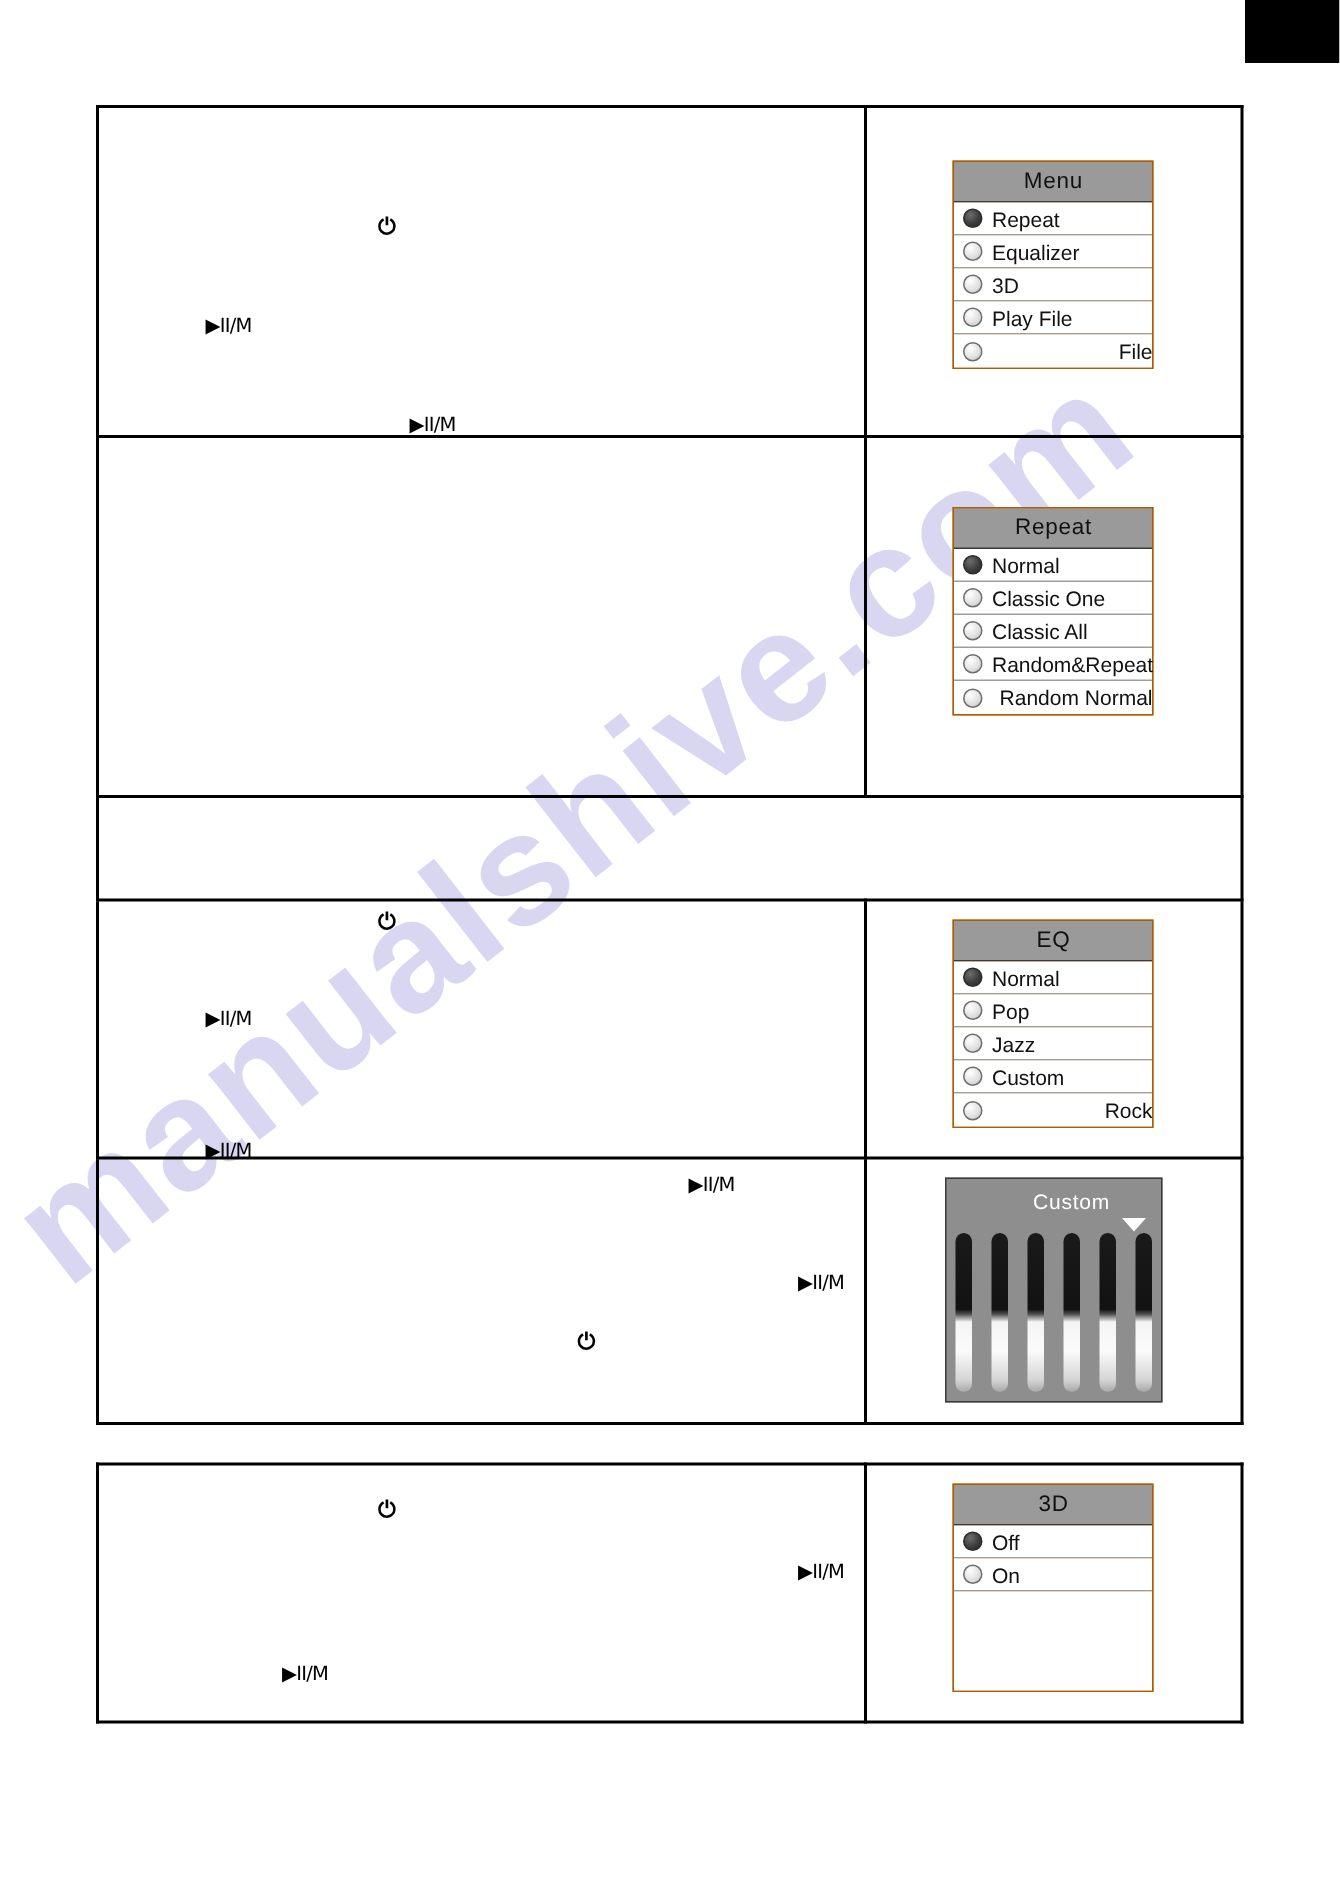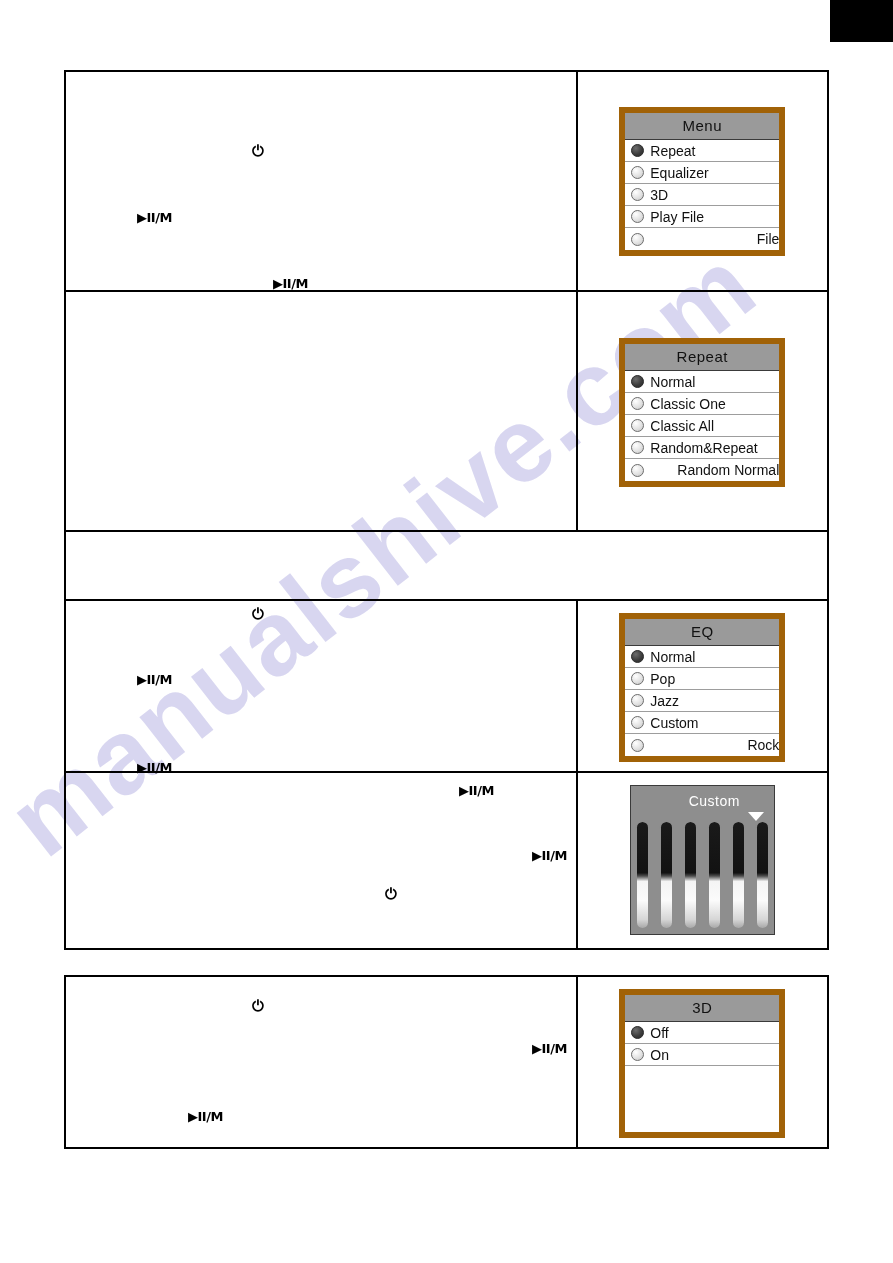--- a/index.html
+++ b/index.html
@@ -86,28 +86,28 @@
     color: #000000;
     white-space: nowrap;
     line-height: 1;
   }
   .key-power {
     font-size: 15px;
     font-weight: bold;
   }
   .key-play {
     font-size: 13px;
-    font-weight: bold;
+    font-weight: normal;
     letter-spacing: -0.5px;
   }
 
   
   .screen {
-    width: 166px;
-    border: 6px solid #a16207;
+    width: 134px;
+    border: 1px solid #a16207;
     background: #f97316;
     box-sizing: border-box;
     margin: 0 auto;
   }
   .screen-title {
     background: #9a9a9a;
     color: #111111;
     text-align: center;
     font-size: 15px;
     font-family: "Liberation Sans", sans-serif;

